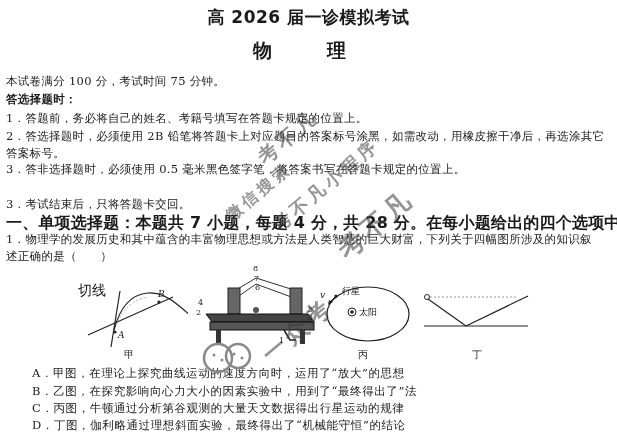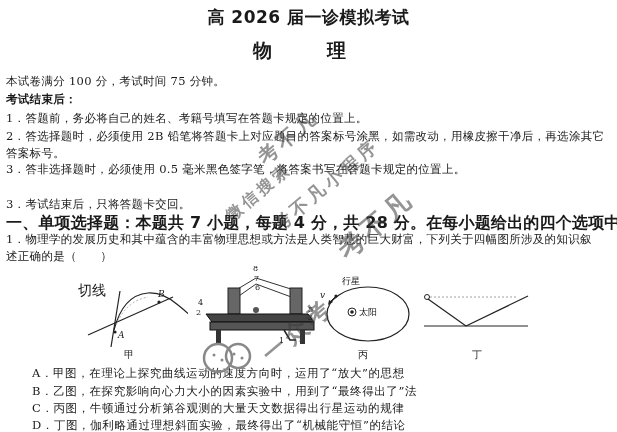--- a/index.html
+++ b/index.html
@@ -35,21 +35,21 @@
 </style>
 </head>
 <body>
 
 <div class="page">
 
   <div class="title">高 2026 届一诊模拟考试</div>
   <div class="subject">物　理</div>
 
   <div class="line" style="top:74px">本试卷满分 100 分，考试时间 75 分钟。</div>
-  <div class="line bold" style="top:92px">考试结束后：</div>
+  <div class="line bold" style="top:92px">答选择题时：</div>
   <div class="line" style="top:111px">1．答题前，务必将自己的姓名、考籍号填写在答题卡规定的位置上。</div>
   <div class="line" style="top:129px">2．答选择题时，必须使用 2B 铅笔将答题卡上对应题目的答案标号涂黑，如需改动，用橡皮擦干净后，再选涂其它</div>
   <div class="line" style="top:146px">答案标号。</div>
   <div class="line" style="top:162px">3．答非选择题时，必须使用 0.5 毫米黑色签字笔，将答案书写在答题卡规定的位置上。</div>
   <div class="line" style="top:197px">3．考试结束后，只将答题卡交回。</div>
   <div class="line bold" style="top:216px; font-size:16px; letter-spacing:0.2px">一、单项选择题：本题共 7 小题，每题 4 分，共 28 分。在每小题给出的四个选项中，只有一项符合题目要求。</div>
   <div class="line" style="top:232px">1．物理学的发展历史和其中蕴含的丰富物理思想或方法是人类智慧的巨大财富，下列关于四幅图所涉及的知识叙</div>
   <div class="line" style="top:249px">述正确的是（　　）</div>
 
   <div class="fig" style="left:78px; top:275px; width:110px; height:80px">
@@ -94,21 +94,21 @@
 
   <div class="fig" style="left:322px; top:272px; width:90px; height:80px">
     <svg width="90" height="80" viewBox="0 0 90 80">
       <ellipse cx="46" cy="42" rx="41" ry="27" fill="none" stroke="#222" stroke-width="1.2"></ellipse>
       <circle cx="30" cy="40" r="4" fill="#fff" stroke="#222"></circle>
       <circle cx="30" cy="40" r="1.8" fill="#222"></circle>
       <circle cx="14" cy="24" r="1.6" fill="#222"></circle>
       <line x1="14" y1="24" x2="8" y2="30" stroke="#222"></line>
       <polygon points="6,33 7,28 11,30" fill="#222"></polygon>
     </svg>
-    <span class="cap" style="left:20px; top:3px; font-size:9px">行星</span>
+    <span class="cap" style="left:20px; top:13px; font-size:9px">行星</span>
     <span class="cap" style="left:37px; top:34px; font-size:9px">太阳</span>
     <span class="cap" style="left:-2px; top:18px; font-size:9px; font-style:italic">v</span>
   </div>
   <span class="cap" style="left:358px; top:348px">丙</span>
 
   <div class="fig" style="left:422px; top:290px; width:112px; height:40px">
     <svg width="112" height="40" viewBox="0 0 112 40">
       <line x1="4" y1="7" x2="96" y2="7" stroke="#888" stroke-width="0.8" stroke-dasharray="2,2"></line>
       <circle cx="5" cy="7" r="2.5" fill="#fff" stroke="#222"></circle>
       <line x1="6" y1="9" x2="44" y2="36" stroke="#222" stroke-width="1.2"></line>

